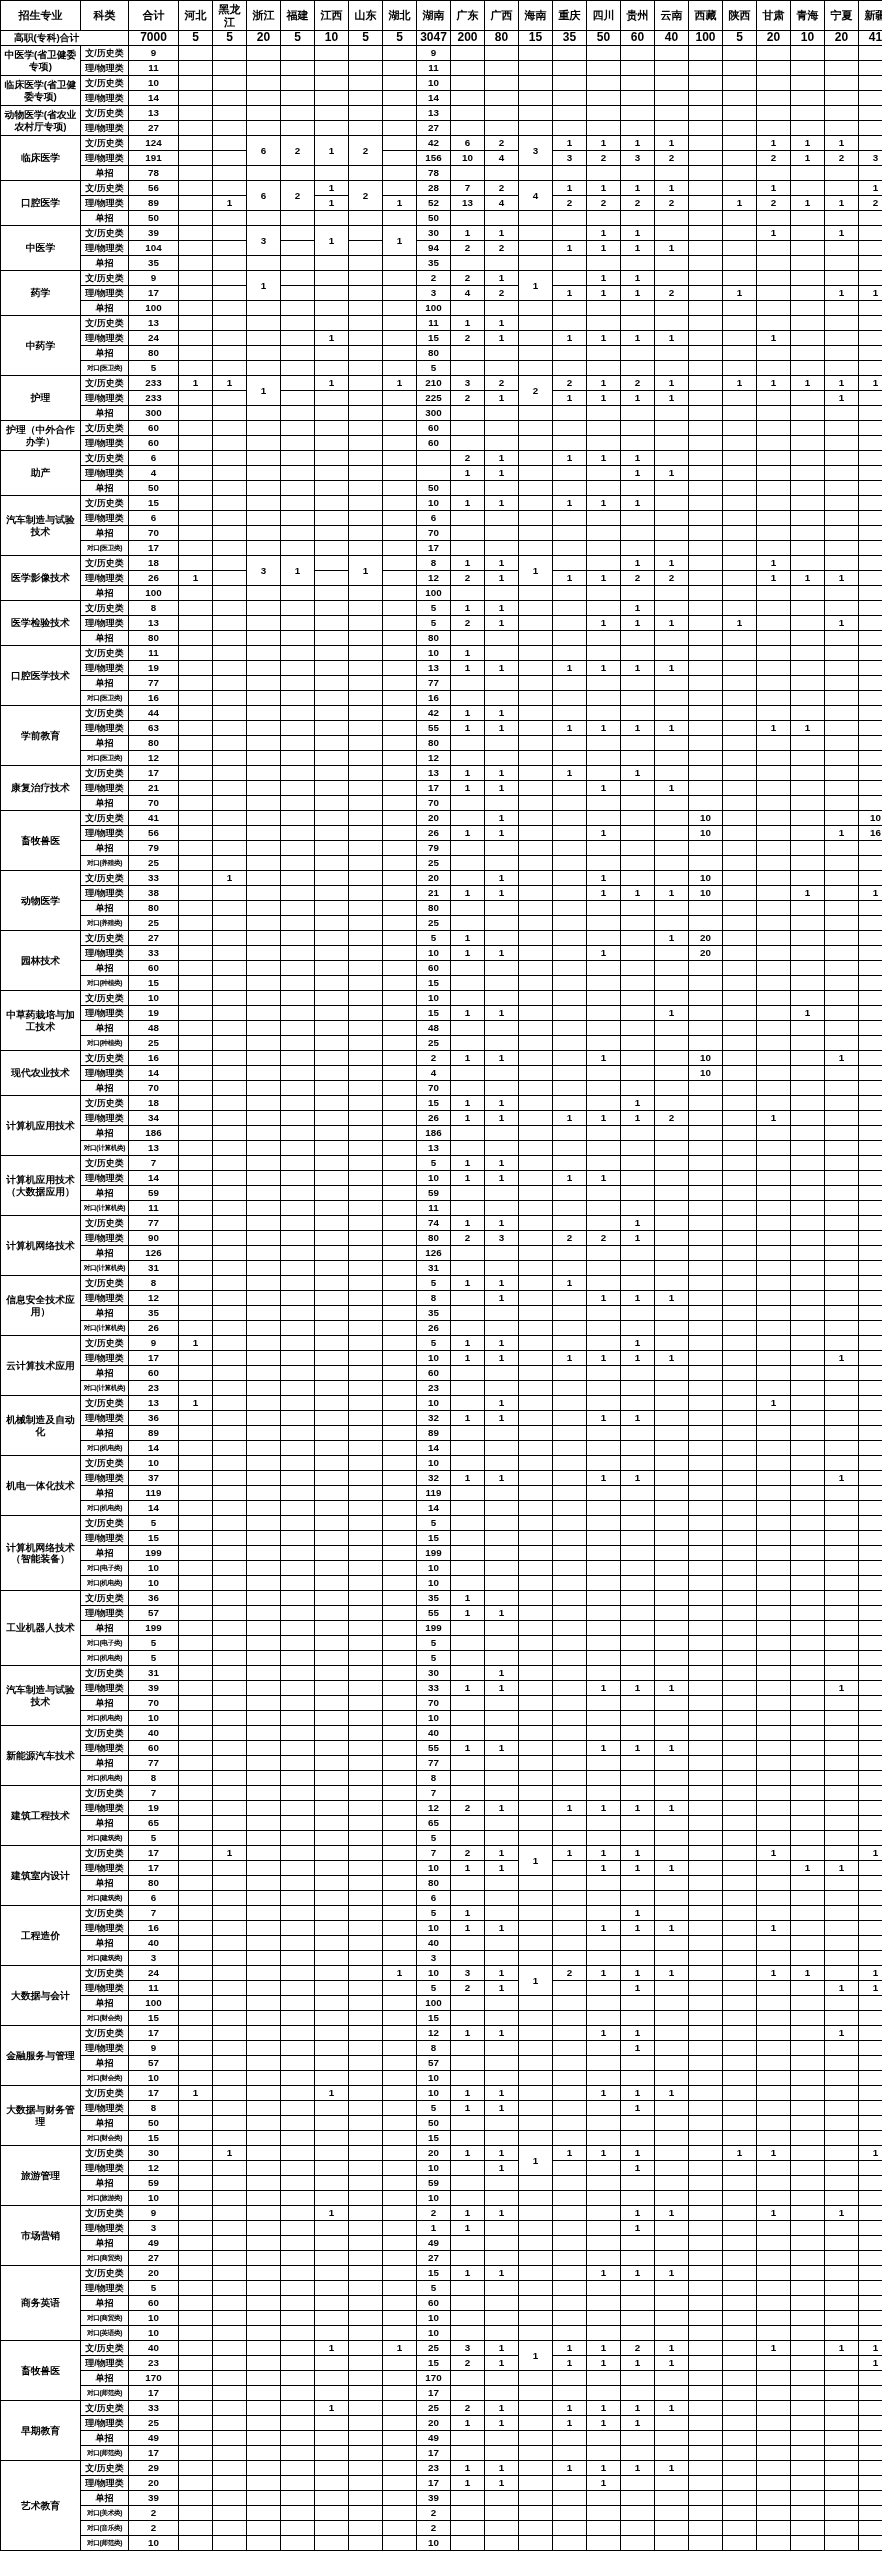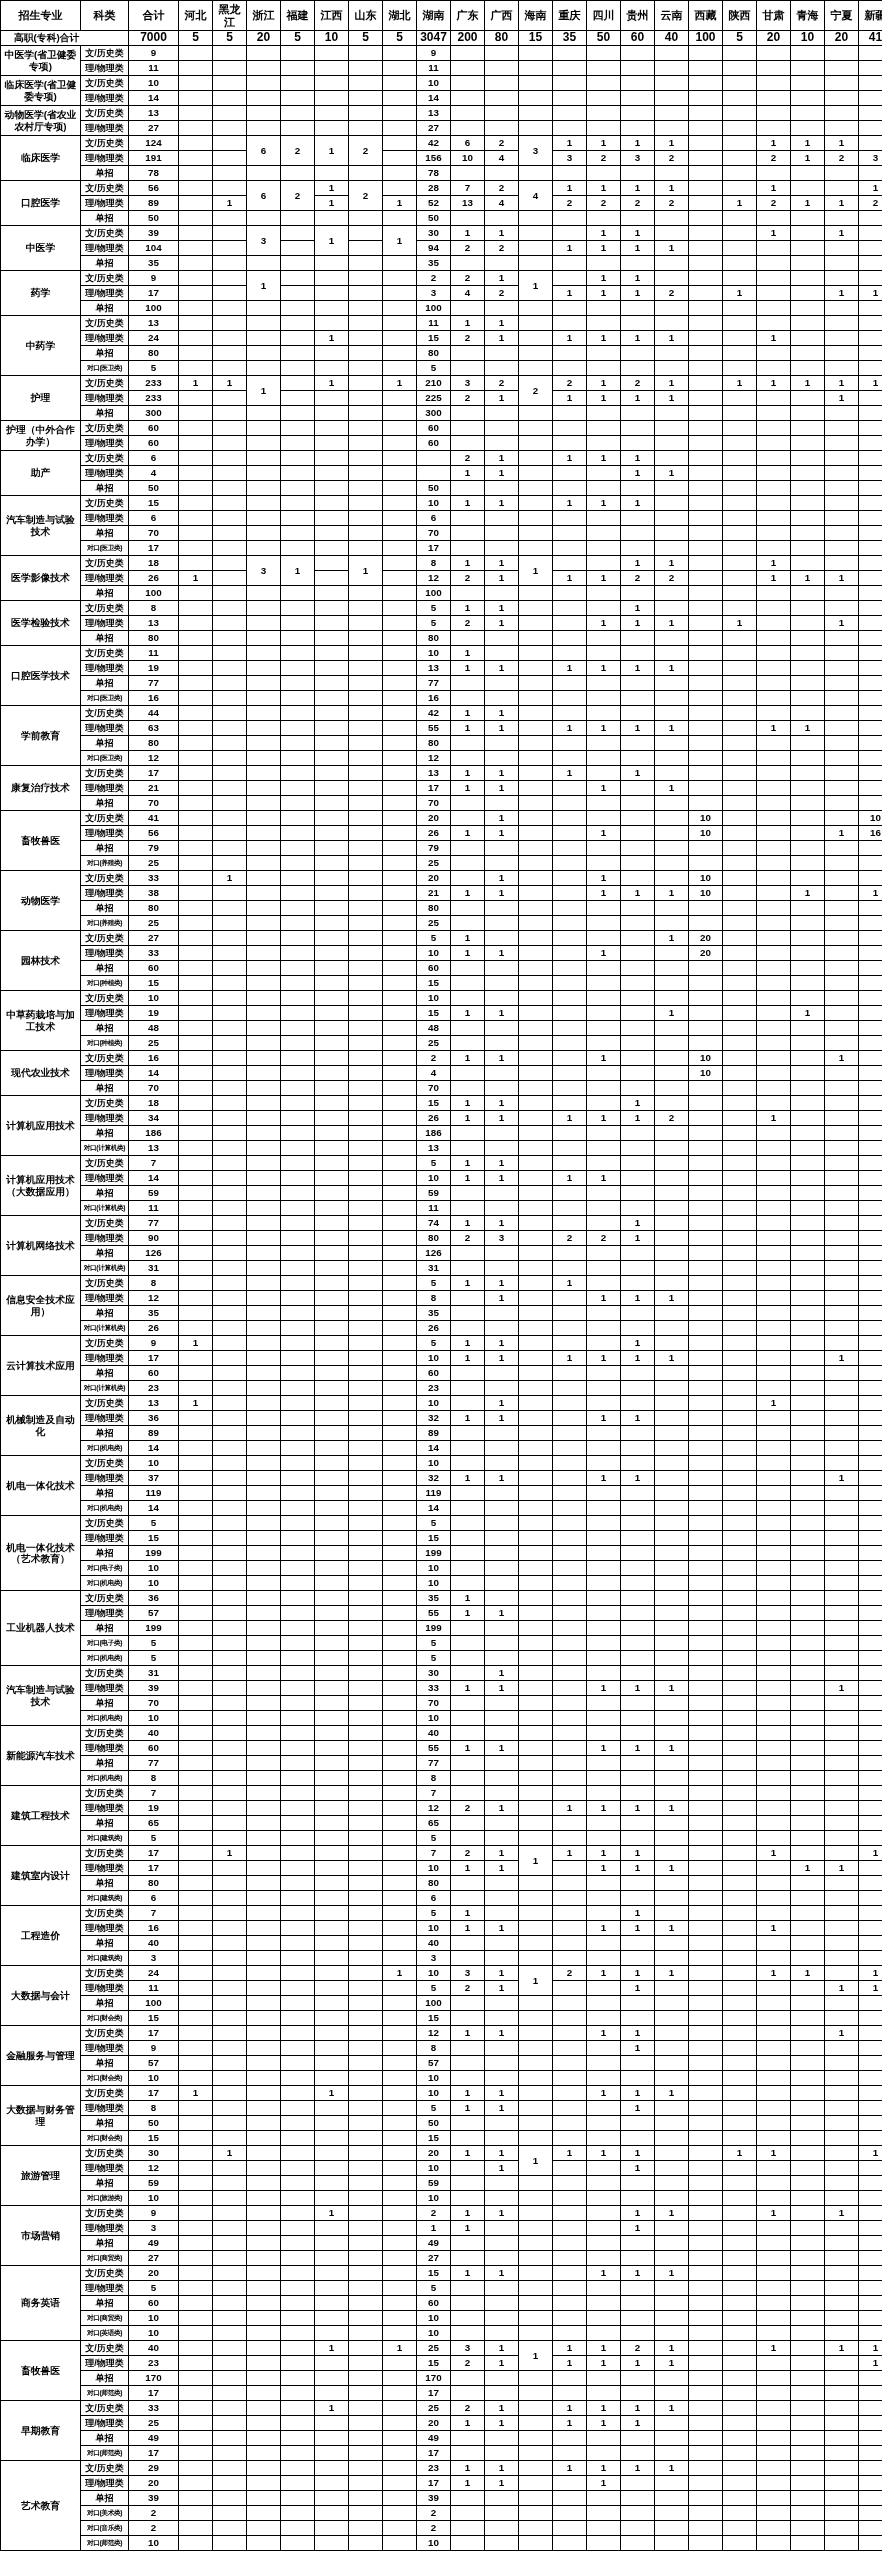--- a/index.html
+++ b/index.html
@@ -2555,21 +2555,21 @@
         <td class="num"></td>
         <td class="num"></td>
         <td class="num"></td>
         <td class="num"></td>
         <td class="num"></td>
         <td class="num"></td>
         <td class="num"></td>
         <td class="num"></td>
       </tr>
       <tr class="gstart">
-        <td class="major" rowspan="5">机电一体化技术（艺术教育）</td>
+        <td class="major" rowspan="5">计算机网络技术（智能装备）</td>
         <td class="cat">文/历史类</td>
         <td class="tot">5</td>
         <td class="num"></td>
         <td class="num"></td>
         <td class="num"></td>
         <td class="num"></td>
         <td class="num"></td>
         <td class="num"></td>
         <td class="num"></td>
         <td class="num">5</td>

